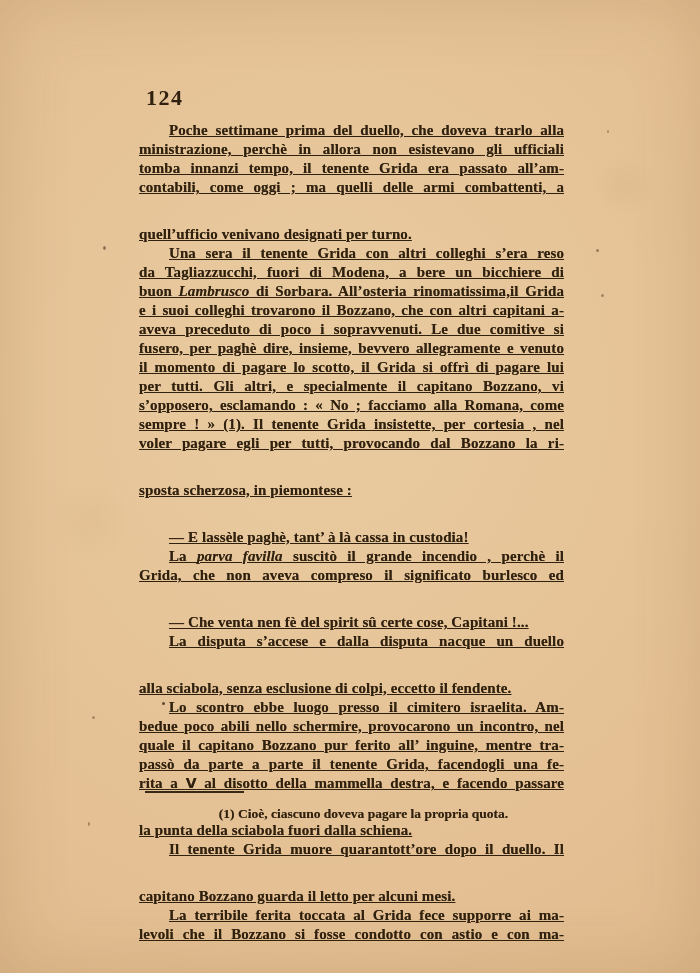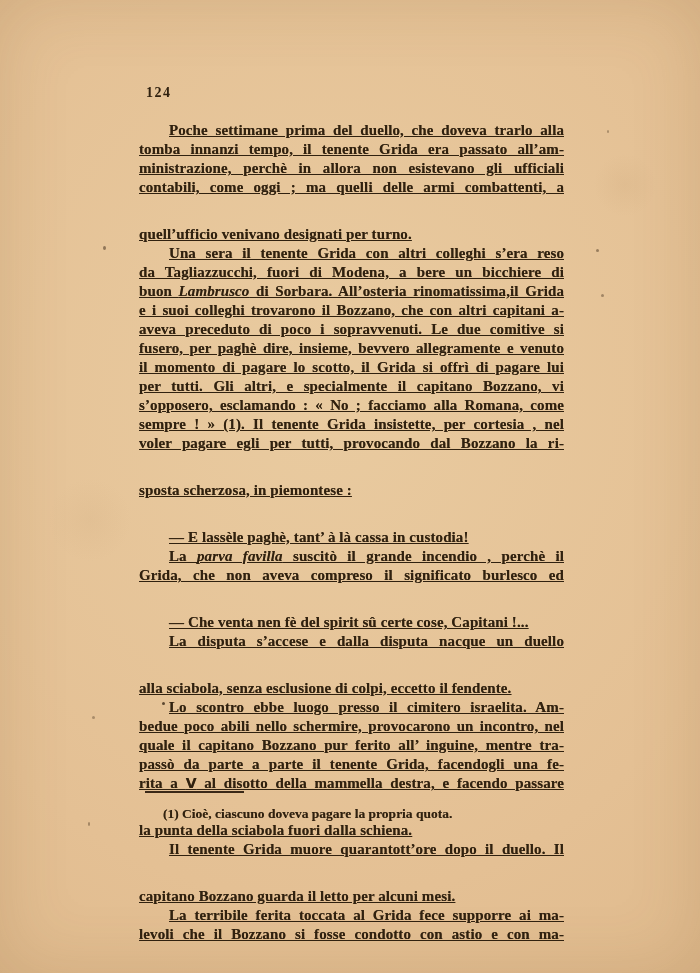--- a/index.html
+++ b/index.html
@@ -14,21 +14,21 @@
     background-image:
       radial-gradient(circle 45px at 625px 185px, rgba(176,136,92,0.10), rgba(176,136,92,0) 70%),
       radial-gradient(circle 60px at 90px 520px, rgba(176,136,92,0.08), rgba(176,136,92,0) 70%),
       radial-gradient(ellipse 130% 105% at 46% 40%, #e9cba0 0%, #e4c094 50%, #ddb789 85%, #d2aa7b 100%);
     box-shadow: inset 0 0 70px rgba(110,72,34,0.16);
     font-family:"Liberation Serif","DejaVu Serif",serif;
     color:#30210f;
   }
   .pagenum{
     position:absolute;left:146px;top:85px;
-    font-size:14px;font-weight:bold;letter-spacing:1.5px;
+    font-size:22px;font-weight:bold;letter-spacing:1.5px;
   }
   .textblock{
     position:absolute;left:139px;top:121px;width:425px;
   }
   .line{
     height:19px;line-height:19px;font-size:15px;font-weight:bold;
     text-align:justify;text-align-last:justify;
     letter-spacing:0.1px;
     text-shadow:0 0 0.5px rgba(48,33,15,0.55);
     overflow:visible;white-space:normal;text-decoration:underline;
@@ -39,32 +39,33 @@
   .bv{font-family:"DejaVu Sans","Liberation Sans",sans-serif;font-weight:bold;font-size:14px;}
   .footrule{
     position:absolute;left:145px;top:791px;width:99px;height:2px;
     background:#3a2817;
   }
   .footnote{
     position:absolute;left:139px;top:805px;width:425px;
     font-size:13.5px;font-weight:bold;line-height:17px;
     text-indent:24px;
     text-shadow:0 0 0.4px rgba(48,33,15,0.5);
+    text-align:center;
   }
   .speck{position:absolute;background:#3a2817;border-radius:50%;}
 </style>
 </head>
 <body>
 
 <div class="page" style="color: rgb(48, 33, 15);">
   <div class="pagenum">124</div>
   <div class="textblock" id="textblock">
       <div class="line ind">Poche settimane prima del duello, che doveva trarlo alla</div>
+      <div class="line">ministrazione, perchè in allora non esistevano gli ufficiali</div>
       <div class="line">tomba innanzi tempo, il tenente Grida era passato all’am-</div>
-      <div class="line">ministrazione, perchè in allora non esistevano gli ufficiali</div>
       <div class="line">contabili, come oggi ; ma quelli delle armi combattenti, a</div>
       <div class="line last">quell’ufficio venivano designati per turno.</div>
       <div class="line ind">Una sera il tenente Grida con altri colleghi s’era reso</div>
       <div class="line">da Tagliazzucchi, fuori di Modena, a bere un bicchiere di</div>
       <div class="line">buon <span class="it">Lambrusco</span> di Sorbara. All’osteria rinomatissima,il Grida</div>
       <div class="line">e i suoi colleghi trovarono il Bozzano, che con altri capitani a-</div>
       <div class="line">aveva preceduto di poco i sopravvenuti. Le due comitive si</div>
       <div class="line">fusero, per paghè dire, insieme, bevvero allegramente e venuto</div>
       <div class="line">il momento di pagare lo scotto, il Grida si offrì di pagare lui</div>
       <div class="line">per tutti. Gli altri, e specialmente il capitano Bozzano, vi</div>

